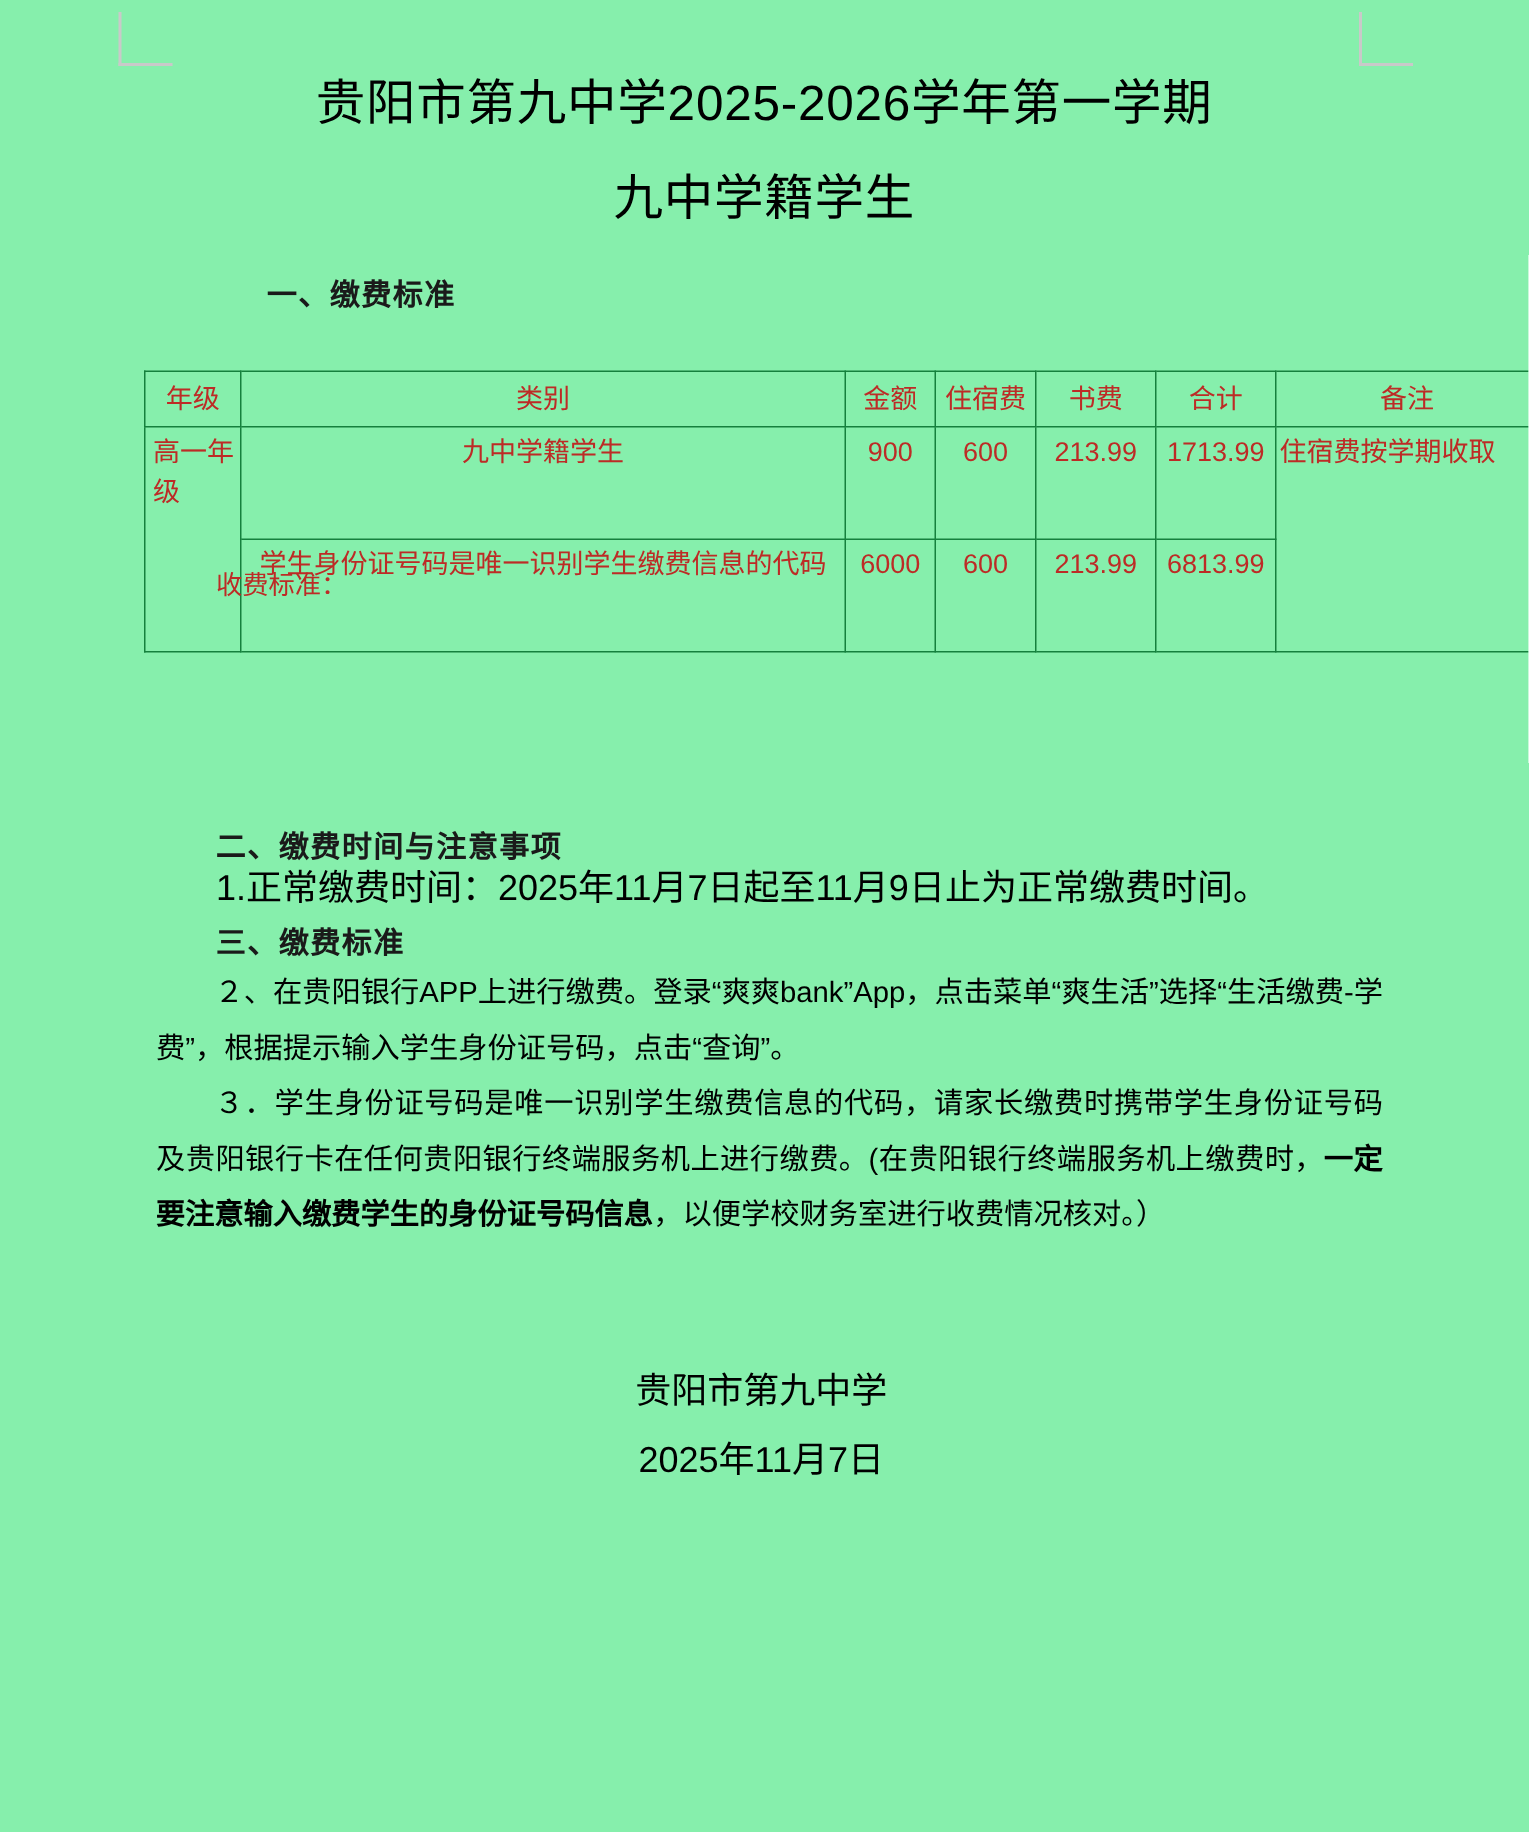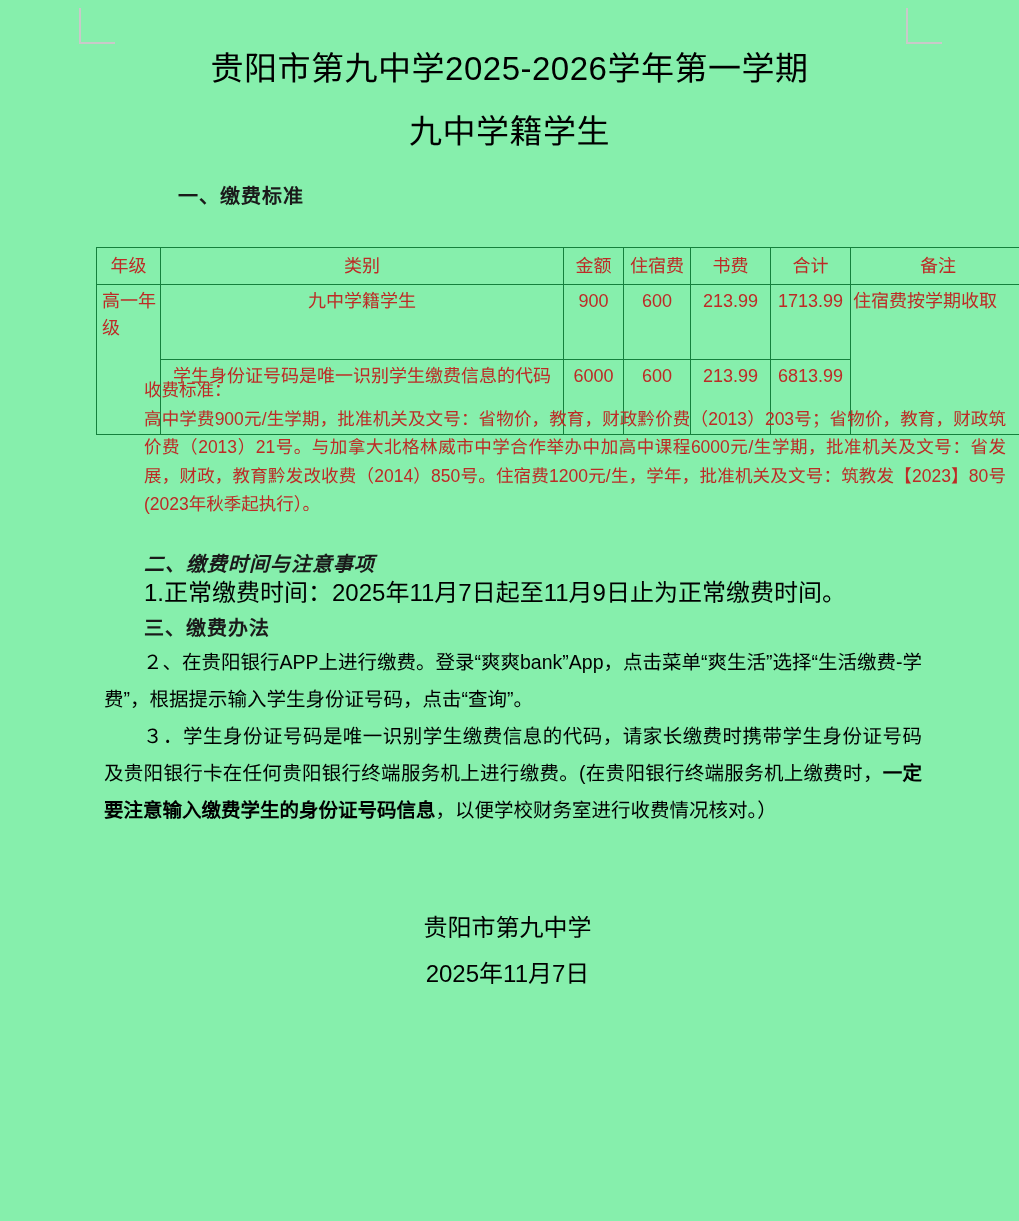--- a/index.html
+++ b/index.html
@@ -136,21 +136,20 @@
     text-align: justify;
   }
   .fee-standard .fs-label { display: block; }
   .fee-standard .fs-body { display: block; }
 
   
   .heading-2 {
     position: absolute;
     left: 144px;
     top: 548px;
-    font-style: italic;
   }
   .time-line {
     position: absolute;
     left: 144px;
     top: 578px;
     font-size: 24px;
     line-height: 30px;
     color: #000;
   }
   .heading-3 {
@@ -235,27 +234,26 @@
           <td class="dorm-col">600</td>
           <td class="book-col">213.99</td>
           <td class="total-col">6813.99</td>
         </tr>
       </tbody>
     </table>
   </div>
 
   <div class="fee-standard">
     <span class="fs-label">收费标准：</span>
-    <span class="fs-body">高中学费900元/生学期，批准机关及文号：省物价，教育，财政黔价费（2013）203号；省物价，教育，财政筑价费（2013）21号。与加拿大北格林威市中学合作举办中加高中课程6000元/生学期，批准机关及文号：省发展，财政，教育黔发改收费（2014）850号。住宿费1200元/生，学年，批准机关及文号：筑教发【2023】80号(2023年秋季起执行）。</span>
   </div>
 
   <div class="section-heading heading-2">二、缴费时间与注意事项</div>
   <div class="time-line">1.正常缴费时间：2025年11月7日起至11月9日止为正常缴费时间。</div>
 
-  <div class="section-heading heading-3">三、缴费办法</div>
+  <div class="section-heading heading-3">三、缴费标准</div>
 
   <div class="body-block">
     <p>２、在贵阳银行APP上进行缴费。登录“爽爽bank”App，点击菜单“爽生活”选择“生活缴费-学费”，根据提示输入学生身份证号码，点击“查询”。</p>
     <p><span>３．学生身份证号码是唯一识别学生缴费信息的代码，请家长缴费时携带学生身份证号码及贵阳银行卡在任何贵阳银行终端服务机上进行缴费。(在贵阳银行终端服务机上缴费时，</span><b>一定要注意输入缴费学生的身份证号码信息</b><span>，以便学校财务室进行收费情况核对。）</span></p>
   </div>
 
   <div class="sign-block">
     <span class="sign-name">贵阳市第九中学</span>
     <span class="sign-date">2025年11月7日</span>
   </div>

